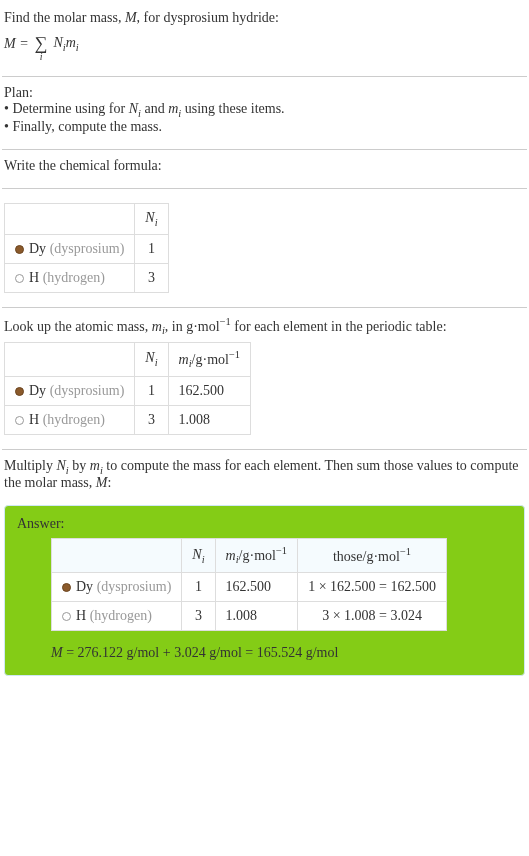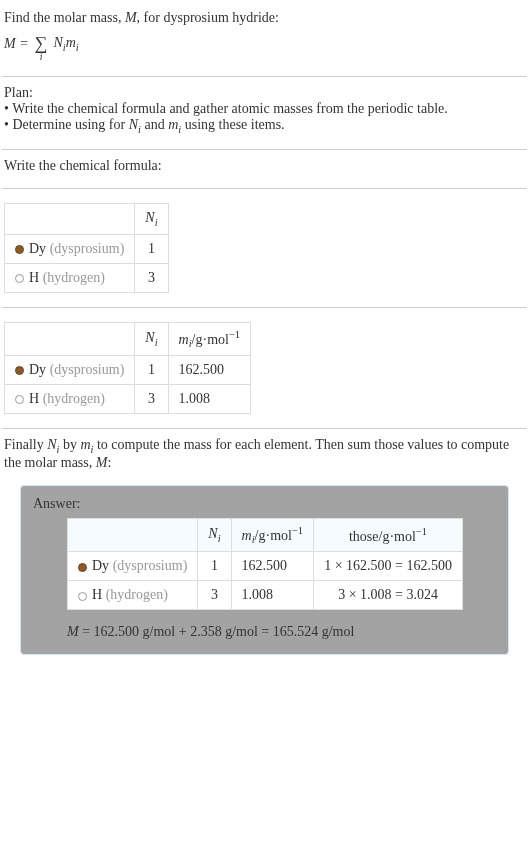--- a/index.html
+++ b/index.html
@@ -24,25 +24,25 @@
 .sigma .bot { font-size: 10px; font-style: italic; }
 table { border-collapse: collapse; margin-top: 6px; }
 th, td { border: 1px solid #ddd; padding: 6px 10px; font-size: 14px; text-align: left; font-weight: normal; }
 th { color: #333; }
 .dot { display: inline-block; width: 9px; height: 9px; border-radius: 50%; margin-right: 5px; vertical-align: middle; }
 .dot-dy { background: #8b5a2b; border: 1px solid #6b4520; }
 .dot-h { background: #fff; border: 1px solid #999; }
 .elgrey { color: #999; text-align: right; }
 .center { text-align: center; }
 .answer-box {
-  background: #a3a3a3;
+  background: #84cc16;
   border: 1px solid #cfe8f3;
   border-radius: 4px;
   padding: 10px 12px 14px;
-  margin: 4px 18px 2px;
+  margin: 4px 2px 2px;
 }
 .answer-box .lbl { margin-bottom: 6px; }
 .answer-box table { background: #fff; }
 .answer-box table th { background: #f5fbfe; }
 .answer-box .inner { padding-left: 34px; }
 .msum { margin-top: 14px; font-style: italic; }
 .msum .rm { font-style: normal; }
 </style>
 </head>
 <body>
@@ -59,24 +59,24 @@
       <span class="bot">i</span>
     </span>
     <span class="italic"><span> N</span><span class="sub">i</span><span>m</span><span class="sub">i</span></span>
   </div>
 </div>
 
 <div class="hr"></div>
 
 <div class="section">
   <div>Plan:</div>
-  <div>• Write the chemical formula and gather atomic masses from the periodic table.</div>
   <div>
     <span>• Determine using for </span><span class="italic">N</span><span class="italic sub">i</span><span> and </span><span class="italic">m</span><span class="italic sub">i</span><span> using these items.</span>
   </div>
+  <div>• Finally, compute the mass.</div>
 </div>
 
 <div class="hr"></div>
 
 <div class="section">
   <div>Write the chemical formula:</div>
 </div>
 
 <div class="hr"></div>
 
@@ -95,20 +95,23 @@
       <td><span class="dot dot-h"></span><span>H</span> <span class="elgrey">(hydrogen)</span></td>
       <td class="center">3</td>
     </tr>
   </tbody>
     </table>
 </div>
 
 <div class="hr"></div>
 
 <div class="section">
+  <div>
+    <span>Look up the atomic mass, </span><span class="italic">m</span><span class="italic sub">i</span><span>, in g·mol</span><span class="sup">−1</span><span> for each element in the periodic table:</span>
+  </div>
   <table>
     <tbody>
         <tr>
       <th></th>
       <th class="center"><span class="italic">N</span><span class="italic sub">i</span></th>
       <th><span class="italic">m</span><span class="italic sub">i</span><span>/g·mol</span><span class="sup">−1</span></th>
     </tr>
     <tr>
       <td><span class="dot dot-dy"></span><span>Dy</span> <span class="elgrey">(dysprosium)</span></td>
       <td class="center">1</td>
@@ -120,21 +123,21 @@
       <td>1.008</td>
     </tr>
   </tbody>
     </table>
 </div>
 
 <div class="hr"></div>
 
 <div class="section">
   <div>
-    <span>Finally </span><span class="italic">N</span><span class="italic sub">i</span><span> by </span><span class="italic">m</span><span class="italic sub">i</span><span> to compute the mass for each element. Then sum those values to compute the molar mass, </span><span class="italic">M</span><span>:</span>
+    <span>Multiply </span><span class="italic">N</span><span class="italic sub">i</span><span> by </span><span class="italic">m</span><span class="italic sub">i</span><span> to compute the mass for each element. Then sum those values to compute the molar mass, </span><span class="italic">M</span><span>:</span>
   </div>
 </div>
 
 <div class="answer-box">
   <div class="lbl">Answer:</div>
   <div class="inner">
     <table>
       <tbody>
           <tr>
         <th></th>
@@ -150,16 +153,16 @@
       </tr>
       <tr>
         <td><span class="dot dot-h"></span><span>H</span> <span class="elgrey">(hydrogen)</span></td>
         <td class="center">3</td>
         <td>1.008</td>
         <td class="center">3 × 1.008 = 3.024</td>
       </tr>
     </tbody>
       </table>
     <div class="msum">
-      <span>M</span><span class="rm"> = 162.500 g/mol + 2.358 g/mol = 165.524 g/mol</span>
+      <span>M</span><span class="rm"> = 276.122 g/mol + 3.024 g/mol = 165.524 g/mol</span>
     </div>
   </div>
 </div>
 
 </body></html>

